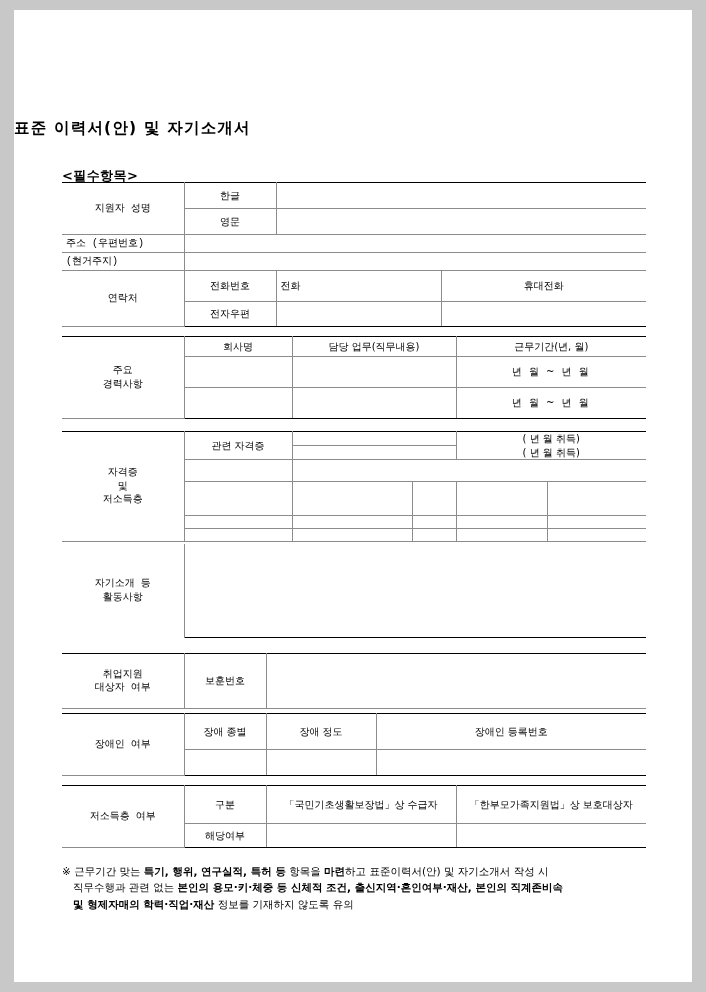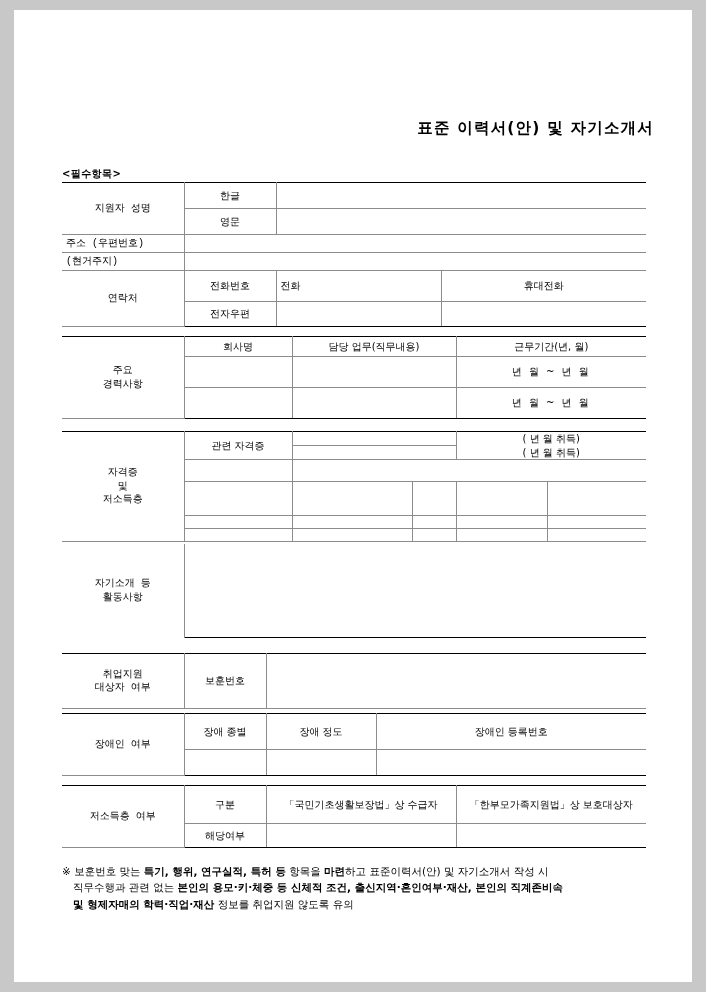--- a/index.html
+++ b/index.html
@@ -20,31 +20,31 @@
     width: 678px;
     height: 972px;
     background: #ffffff;
     box-sizing: border-box;
   }
   .doc-title {
     position: absolute;
     left: 0;
     top: 108px;
     width: 640px;
-    text-align: right;
+    text-align: left;
     font-size: 15.5px;
     font-weight: bold;
     letter-spacing: 1.2px;
     color: #000;
   }
   .section-label {
     position: absolute;
     left: 48px;
     top: 157px;
-    font-size: 10px;
+    font-size: 13px;
     font-weight: bold;
     letter-spacing: 0.4px;
     color: #000;
   }
   
   .tbl {
     position: absolute;
     border-collapse: collapse;
     table-layout: fixed;
     font-size: 10px;
@@ -306,18 +306,18 @@
       </tr>
       <tr style="height:24px;">
         <td class="thick-bottom small">해당여부</td>
         <td class="thick-bottom"></td>
         <td class="thick-bottom noright"></td>
       </tr>
     </tbody>
   </table>
 
   <div class="footnote">
-    <p><span>※ 보훈번호 맞는 </span><span class="b">특기, 행위, 연구실적, 특허 등</span><span> 항목을 </span><span class="b">마련</span><span>하고 표준이력서(안) 및 자기소개서 작성 시</span></p>
+    <p><span>※ 근무기간 맞는 </span><span class="b">특기, 행위, 연구실적, 특허 등</span><span> 항목을 </span><span class="b">마련</span><span>하고 표준이력서(안) 및 자기소개서 작성 시</span></p>
     <p class="ind"><span>직무수행과 관련 없는 </span><span class="b">본인의 용모·키·체중 등 신체적 조건, 출신지역·혼인여부·재산, 본인의 직계존비속</span></p>
-    <p class="ind"><span class="b">및 형제자매의 학력·직업·재산</span><span> 정보를 취업지원 않도록 유의</span></p>
+    <p class="ind"><span class="b">및 형제자매의 학력·직업·재산</span><span> 정보를 기재하지 않도록 유의</span></p>
   </div>
 
 </div>
 
 </body></html>

